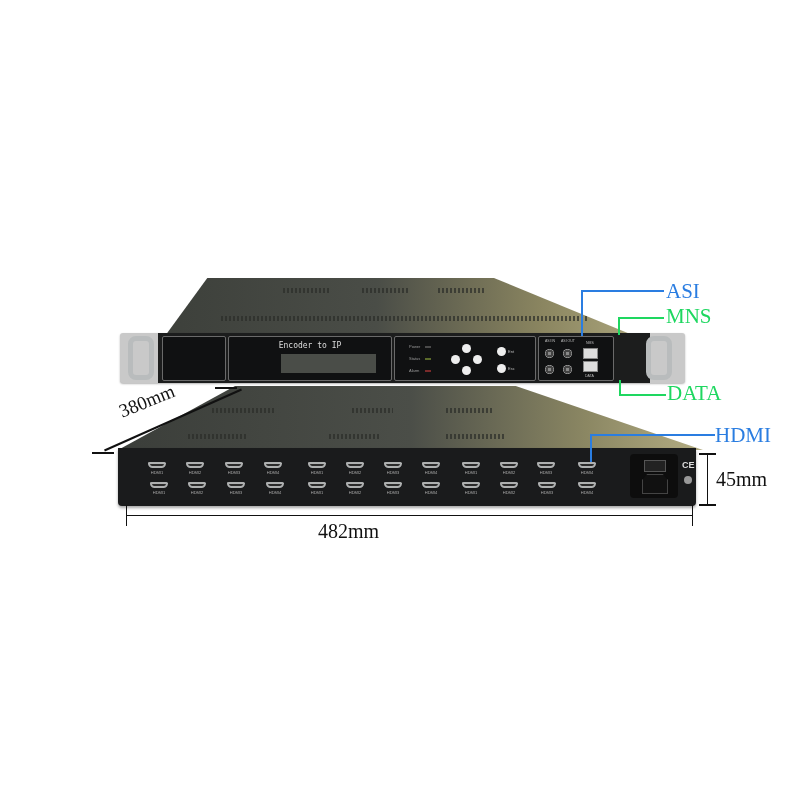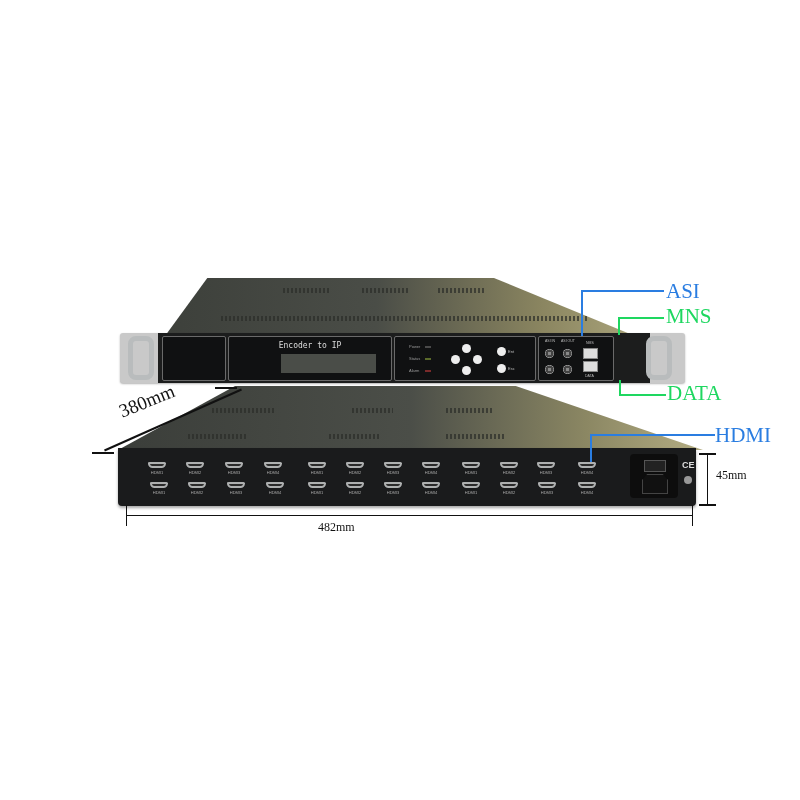--- a/index.html
+++ b/index.html
@@ -39,21 +39,21 @@
   .hdmi-label{position:absolute;width:34px;text-align:center;color:#aaa;font-size:4px;}
   .power-module{position:absolute;left:512px;top:6px;width:48px;height:44px;background:#0d0d0d;border-radius:4px;}
   .switch{position:absolute;left:14px;top:6px;width:20px;height:10px;background:#222;border:1px solid #555;}
   .iec{position:absolute;left:12px;top:20px;width:24px;height:18px;background:#111;border:1px solid #444;
     clip-path:polygon(20% 0,80% 0,100% 30%,100% 100%,0 100%,0 30%);}
   .ce{position:absolute;left:564px;top:12px;color:#ddd;font-size:9px;font-weight:bold;}
   .ground{position:absolute;left:566px;top:28px;width:8px;height:8px;border-radius:50%;background:#999;}
 
   
   .line{position:absolute;background:#111;}
-  .dim-text{position:absolute;color:#111;font-size:12px;}
+  .dim-text{position:absolute;color:#111;font-size:20px;}
   .callout{position:absolute;font-size:21px;}
   .blue{color:#2a7de1;}
   .green{color:#1ed760;}
   .bline{position:absolute;background:#2a7de1;}
   .gline{position:absolute;background:#1ed760;}
 </style>
 </head>
 <body>
 
 <div class="abs front-top">

